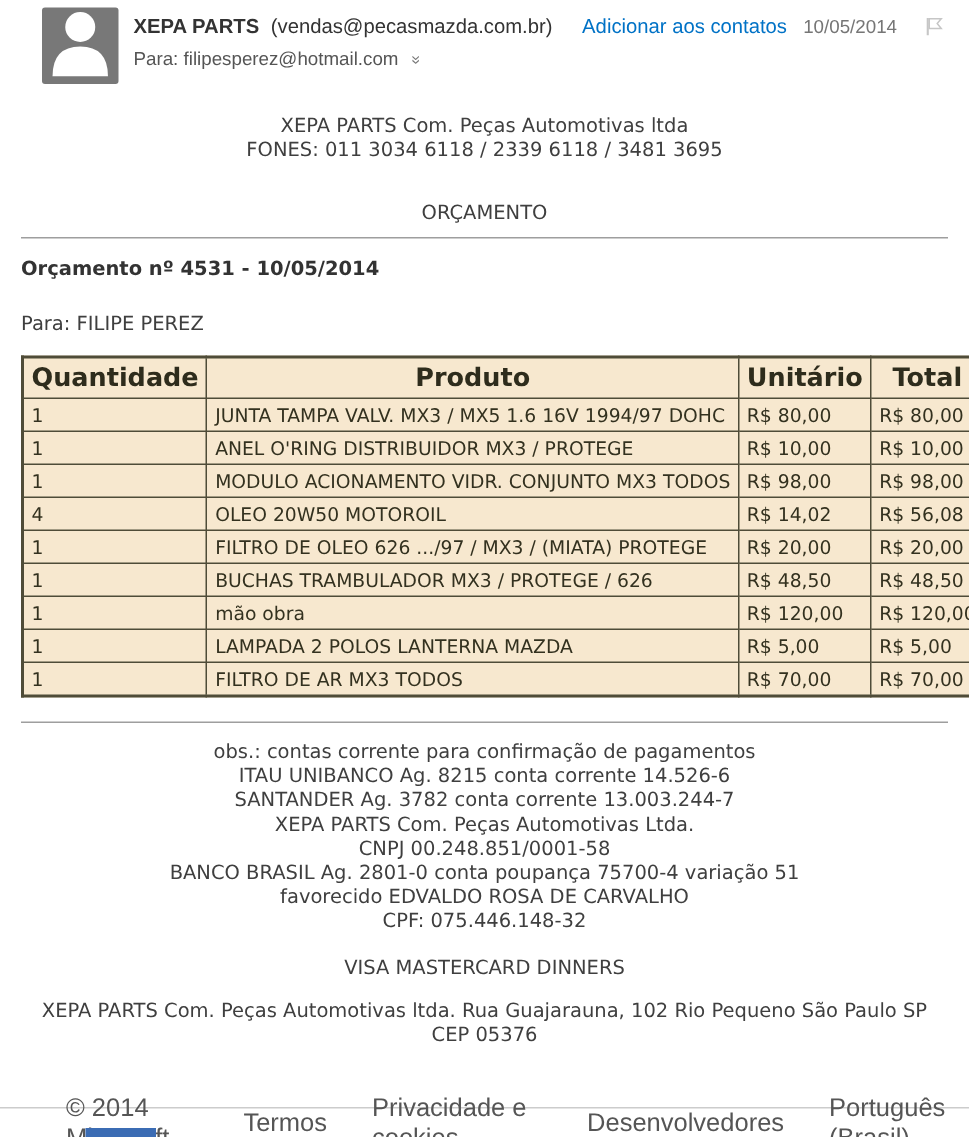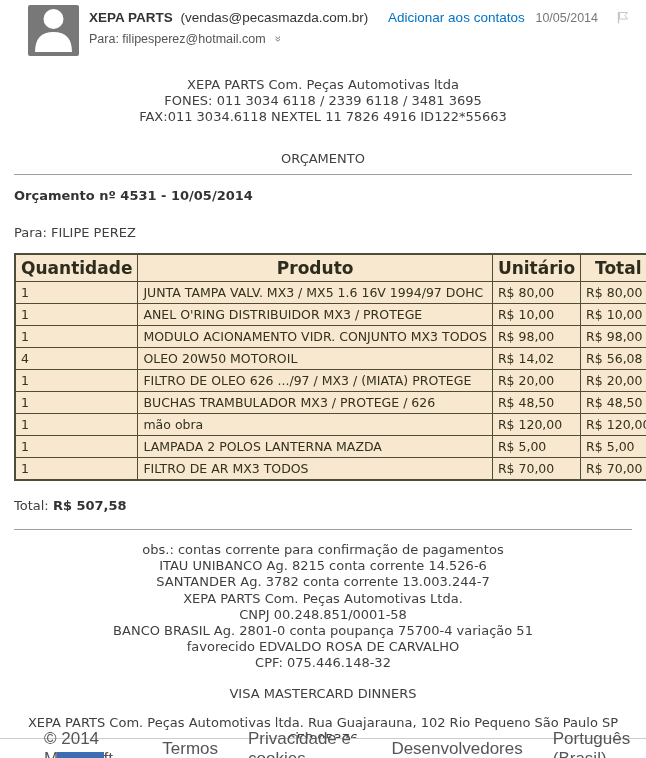--- a/index.html
+++ b/index.html
@@ -125,21 +125,20 @@
         <span class="chev">«</span>
       </div>
     </div>
   </div>
 
   <div class="msg-body">
 
     <div class="company center">
         <div>XEPA PARTS Com. Peças Automotivas ltda</div>
         <div>FONES: 011 3034 6118 / 2339 6118 / 3481 3695</div>
-        <div>FAX:011 3034.6118 NEXTEL 11 7826 4916 ID122*55663</div>
       </div>
 
     <div class="section-title center">ORÇAMENTO</div>
     <hr class="rule">
 
     <div class="quote-title">Orçamento nº 4531 - 10/05/2014</div>
 
     <div class="recipient-block">
       <div>Para: FILIPE PEREZ</div>
     </div>
@@ -204,24 +203,20 @@
           </tr>
           <tr>
             <td class="col0">1</td>
             <td class="col1">FILTRO DE AR MX3 TODOS</td>
             <td class="col2">R$ 70,00</td>
             <td class="col3">R$ 70,00</td>
           </tr>
         </tbody>
     </table>
 
-    <div class="total-line">
-      <span>Total:</span>
-      <span class="total-value">R$ 507,58</span>
-    </div>
 
     <hr class="rule2">
 
     <div class="notes center">
         <div>obs.: contas corrente para confirmação de pagamentos</div>
         <div>ITAU UNIBANCO Ag. 8215 conta corrente 14.526-6</div>
         <div>SANTANDER Ag. 3782 conta corrente 13.003.244-7</div>
         <div>XEPA PARTS Com. Peças Automotivas Ltda.</div>
         <div>CNPJ 00.248.851/0001-58</div>
         <div>BANCO BRASIL Ag. 2801-0 conta poupança 75700-4 variação 51</div>

